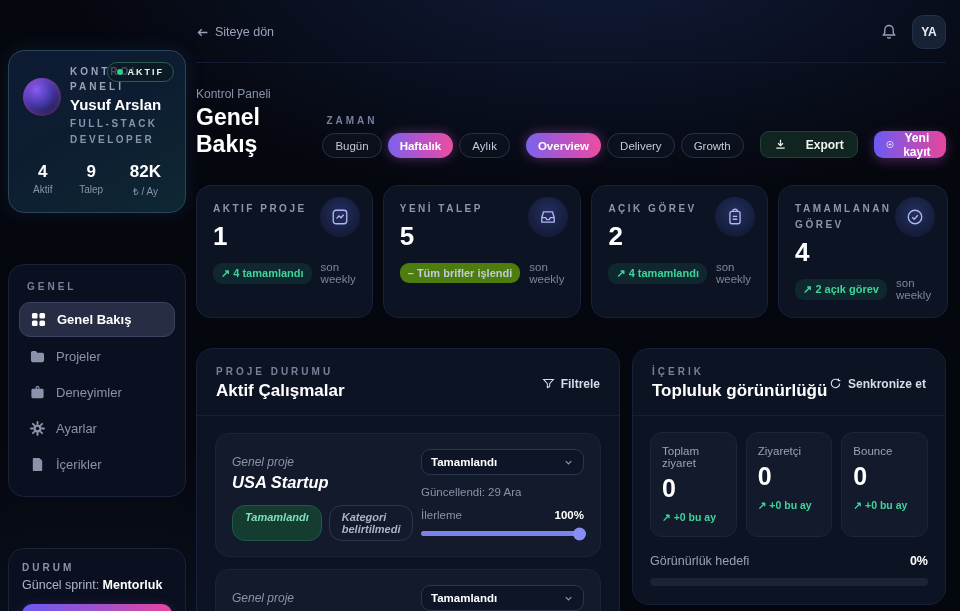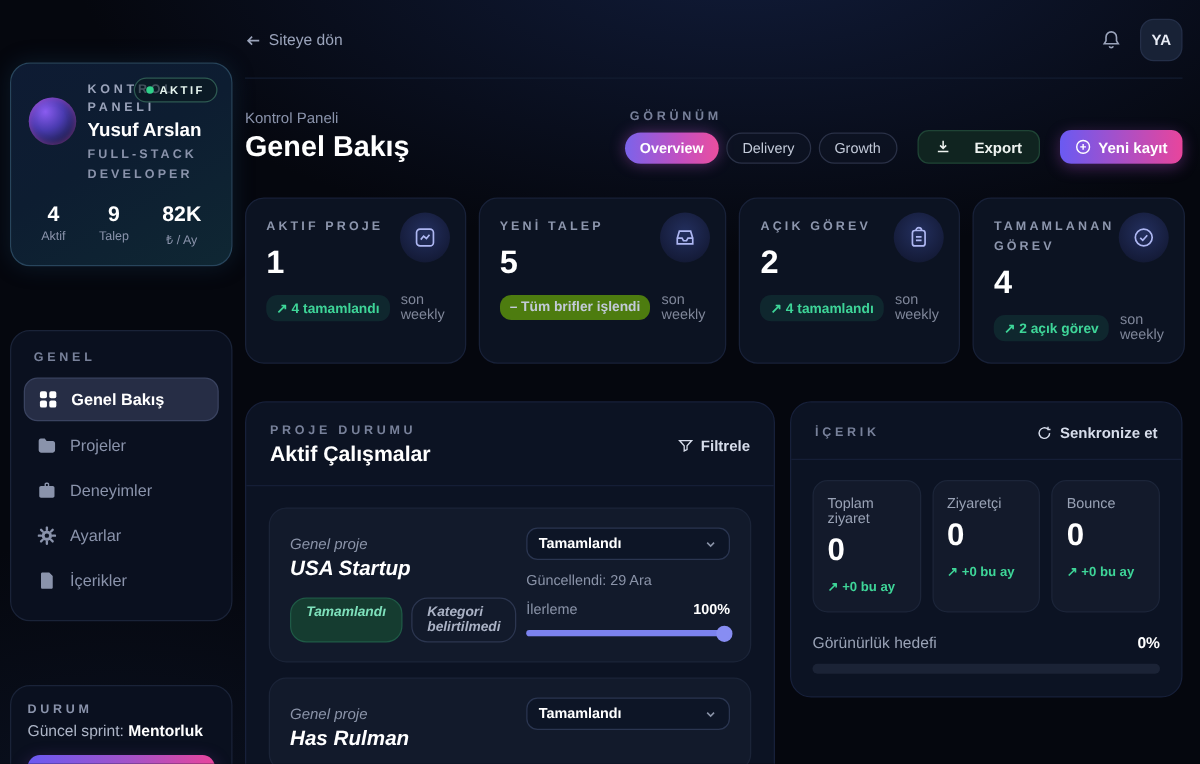--- a/index.html
+++ b/index.html
@@ -304,21 +304,28 @@
     </div>
   </div>
 
   <div class="page-head">
     <div>
       <div class="ph-eyebrow">Kontrol Paneli</div>
       <div class="ph-title">Genel Bakış</div>
     </div>
     <div class="controls">
       <div class="filter-group">
-        <div class="eyebrow">GÖRÜNÜM</div>
+        <div class="eyebrow">ZAMAN</div>
+        <div class="pill-row">
+          <button class="pill">Bugün</button>
+          <button class="pill active">Haftalık</button>
+          <button class="pill">Aylık</button>
+        </div>
+      </div>
+      <div class="filter-group">
         <div class="pill-row">
           <button class="pill active">Overview</button>
           <button class="pill">Delivery</button>
           <button class="pill">Growth</button>
         </div>
       </div>
       <button class="export-btn">
         <svg width="13" height="13" viewBox="0 0 16 16" fill="none" stroke="currentColor" stroke-width="1.5">
             <path d="M8 2v7M5 6.5 8 9.5l3-3M2.8 12.5h10.4"></path>
           </svg>
@@ -458,20 +465,21 @@
 
       </div>
     </div>
 
     <div class="right-col">
 
       <div class="panel">
         <div class="panel-head">
           <div>
             <div class="eyebrow">İÇERIK</div>
+            <div class="panel-title">Topluluk görünürlüğü</div>
           </div>
           <button class="ghost-btn">
             <svg viewBox="0 0 16 16" fill="none" stroke="currentColor" stroke-width="1.4">
                 <path d="M13.2 8A5.2 5.2 0 1 1 11.6 4.2M11.6 1.8v2.6H14"></path>
               </svg>
             <span>Senkronize et</span>
           </button>
         </div>
         <div style="padding:16px 17px 18px;">
           <div class="metric-grid">

